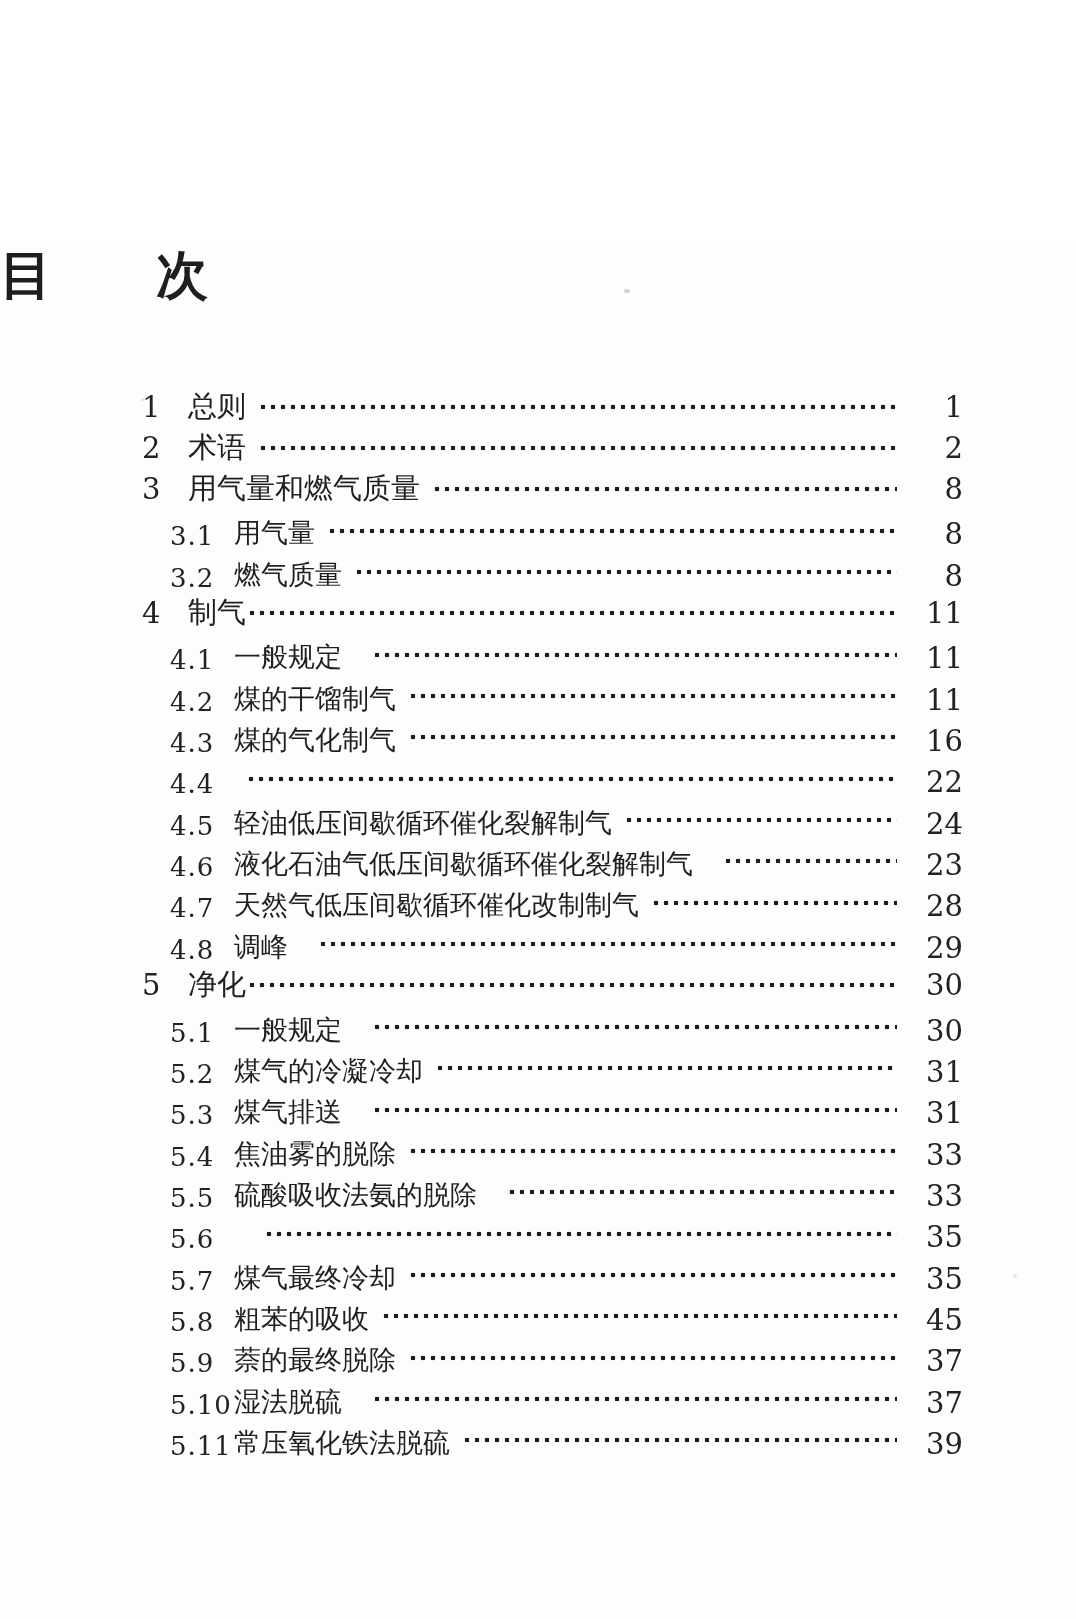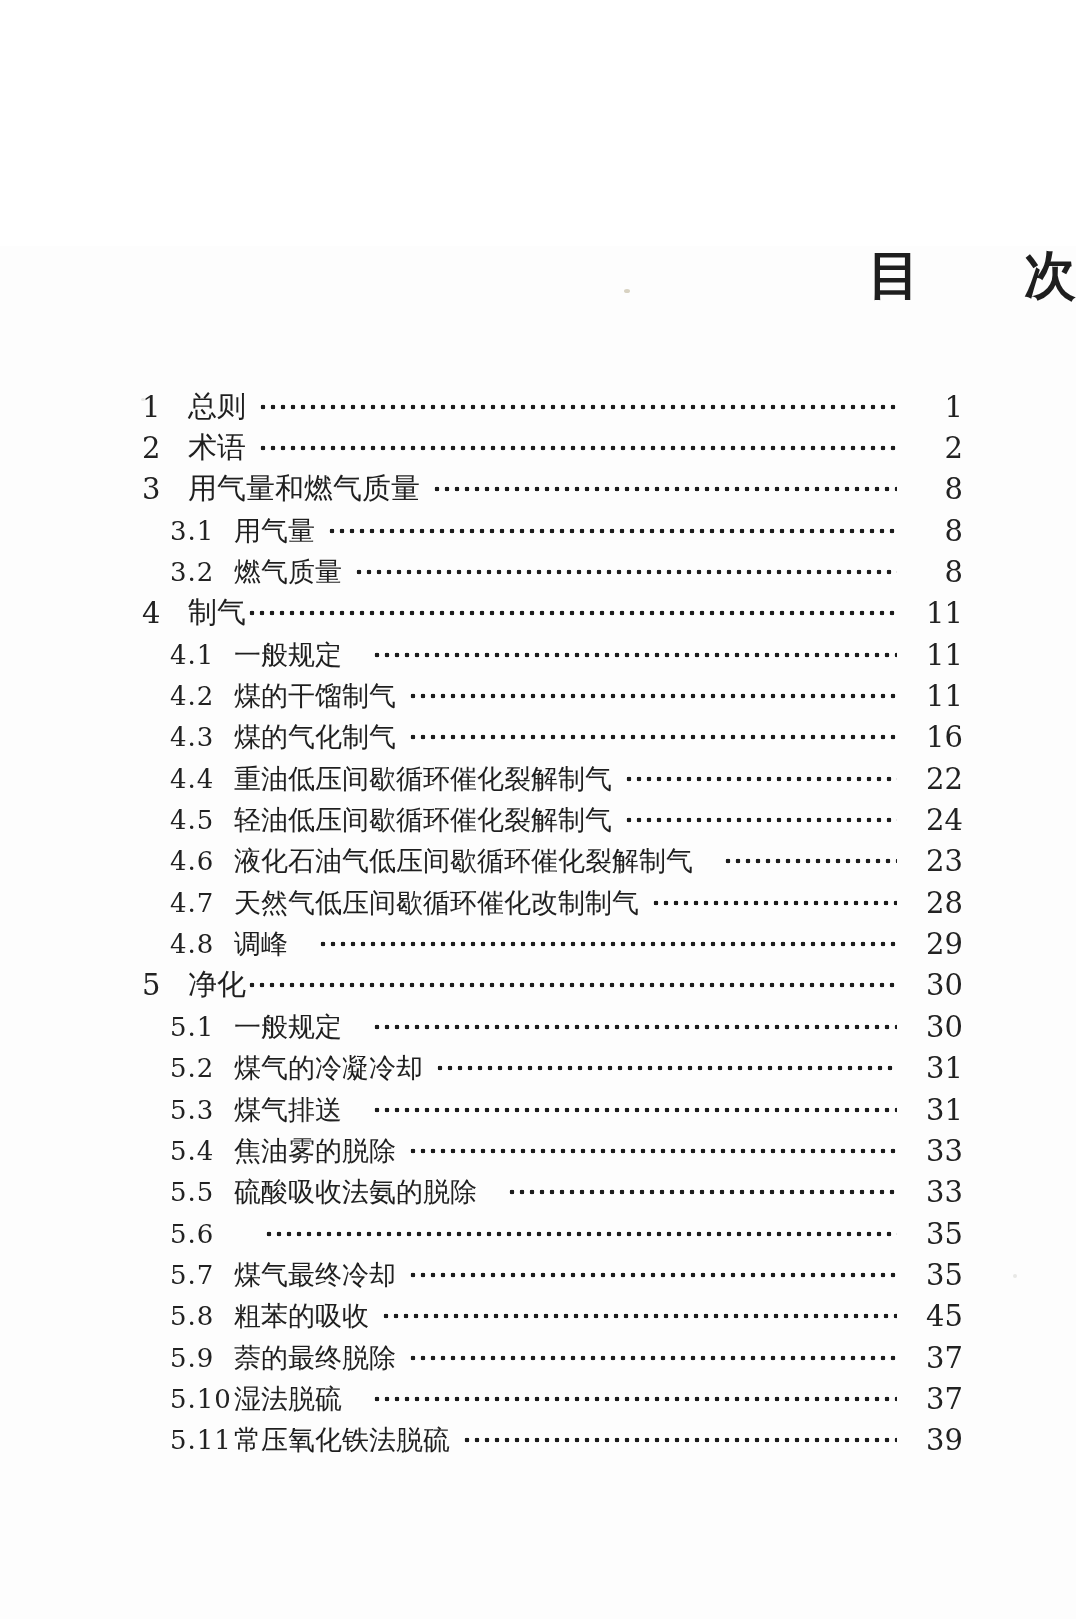--- a/index.html
+++ b/index.html
@@ -15,21 +15,21 @@
     width:1076px;height:1619px;
     background:#fdfdfd;
   }
   .speck{position:absolute;border-radius:50%;}
   .speck.s1{left:624px;top:43px;width:6px;height:4px;background:#d8d2c2;}
   .speck.s2{left:141px;top:152px;width:4px;height:3px;background:#e4e4e2;}
   .speck.s3{left:1013px;top:1028px;width:4px;height:4px;background:#e8e8e6;}
 
   .title{
     margin:246px 0 0 0;
-    text-align:right;
+    text-align:left;
     font-size:52px;
     font-weight:600;
     line-height:58px;
     letter-spacing:0;
     color:#1e1e1e;
   }
 
   .toc{
     margin-top:82px;
     padding-left:142px;
@@ -40,21 +40,21 @@
     align-items:center;
     height:41.35px;
     white-space:nowrap;
   }
   .toc-row .num{
     flex:0 0 auto;
     font-size:28px;
     letter-spacing:1px;
   }
   .toc-row.level1 .num{width:46px;font-size:29px;}
-  .toc-row.level2{padding-left:28px;}
+  .toc-row.level2{padding-left:28px;align-items:flex-end;}
   .toc-row.level2 .num{width:64px;font-size:26px;}
   .toc-row .label{
     flex:0 0 auto;
     font-size:29px;
     font-weight:400;
     color:#1f1f1f;
   }
   .toc-row.level2 .label{font-size:27px;}
   .toc-row .leader{
     flex:1 1 auto;
@@ -136,21 +136,20 @@
         <span class="pg">11</span>
       </div>
       <div class="toc-row level2 gap1">
         <span class="num">4.3</span>
         <span class="label">煤的气化制气</span>
         <span class="leader"></span>
         <span class="pg">16</span>
       </div>
       <div class="toc-row level2 gap1">
         <span class="num">4.4</span>
-        <span class="label">重油低压间歇循环催化裂解制气</span>
         <span class="leader"></span>
         <span class="pg">22</span>
       </div>
       <div class="toc-row level2 gap1">
         <span class="num">4.5</span>
         <span class="label">轻油低压间歇循环催化裂解制气</span>
         <span class="leader"></span>
         <span class="pg">24</span>
       </div>
       <div class="toc-row level2 gap2">

